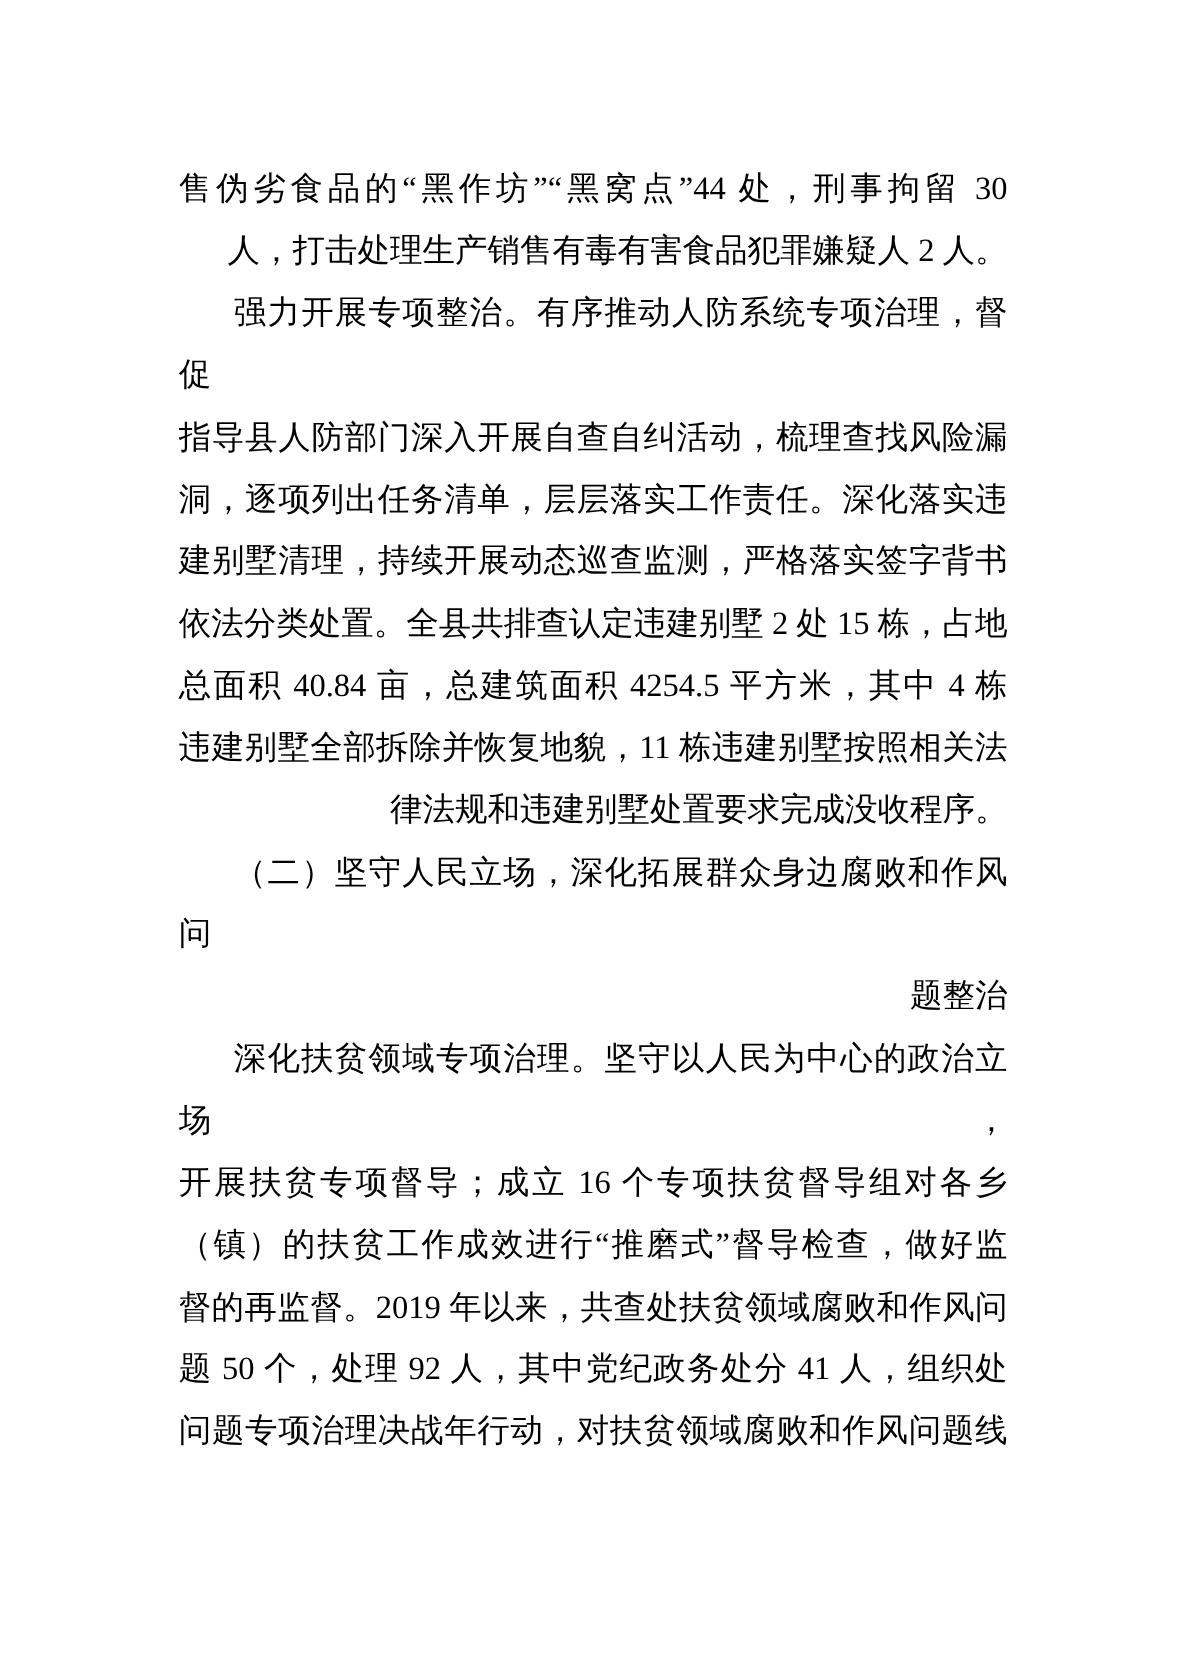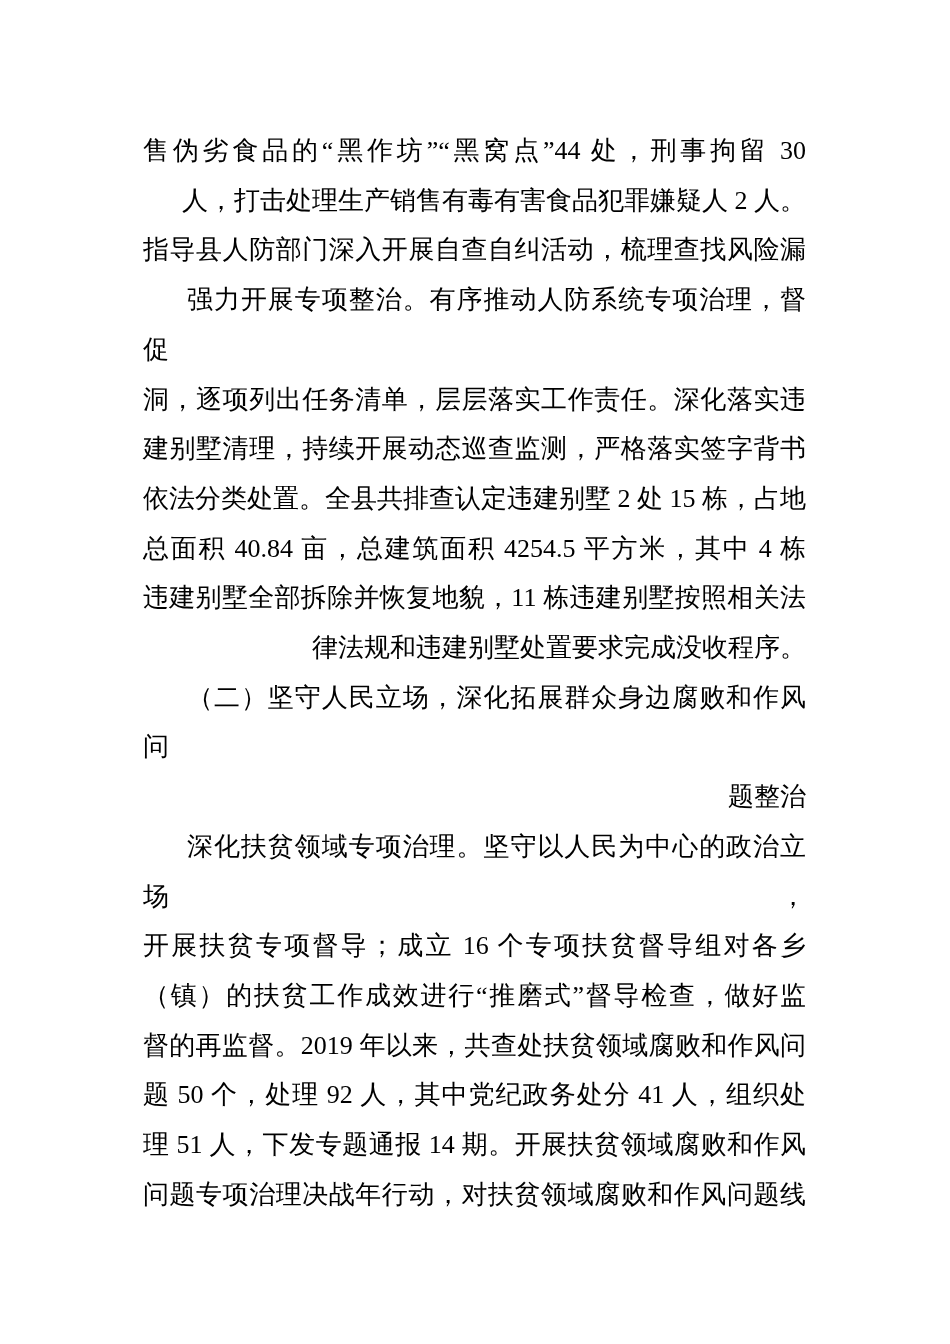--- a/index.html
+++ b/index.html
@@ -45,36 +45,35 @@
 </head>
 <body>
 
 <div class="page">
   <div class="text-block" id="text-block">
       <div class="paragraph">
         <div class="line j">售伪劣食品的“黑作坊”“黑窝点”44 处，刑事拘留 30</div>
         <div class="line">人，打击处理生产销售有毒有害食品犯罪嫌疑人 2 人。</div>
       </div>
       <div class="paragraph">
+        <div class="line j indent">强力开展专项整治。有序推动人防系统专项治理，督促</div>
         <div class="line j">指导县人防部门深入开展自查自纠活动，梳理查找风险漏</div>
-        <div class="line j indent">强力开展专项整治。有序推动人防系统专项治理，督促</div>
         <div class="line j">洞，逐项列出任务清单，层层落实工作责任。深化落实违</div>
         <div class="line j">建别墅清理，持续开展动态巡查监测，严格落实签字背书</div>
         <div class="line j">依法分类处置。全县共排查认定违建别墅 2 处 15 栋，占地</div>
         <div class="line j">总面积 40.84 亩，总建筑面积 4254.5 平方米，其中 4 栋</div>
         <div class="line j">违建别墅全部拆除并恢复地貌，11 栋违建别墅按照相关法</div>
         <div class="line">律法规和违建别墅处置要求完成没收程序。</div>
       </div>
       <div class="paragraph">
         <div class="line j indent">（二）坚守人民立场，深化拓展群众身边腐败和作风问</div>
         <div class="line">题整治</div>
       </div>
       <div class="paragraph">
         <div class="line j indent">深化扶贫领域专项治理。坚守以人民为中心的政治立场，</div>
         <div class="line j">开展扶贫专项督导；成立 16 个专项扶贫督导组对各乡</div>
         <div class="line j">（镇）的扶贫工作成效进行“推磨式”督导检查，做好监</div>
         <div class="line j">督的再监督。2019 年以来，共查处扶贫领域腐败和作风问</div>
         <div class="line j">题 50 个，处理 92 人，其中党纪政务处分 41 人，组织处</div>
-        <div class="line j">理 51 人，下发专题通报 14 期。开展扶贫领域腐败和作风</div>
         <div class="line j">问题专项治理决战年行动，对扶贫领域腐败和作风问题线</div>
       </div>
     </div>
 </div>
 
 </body></html>

